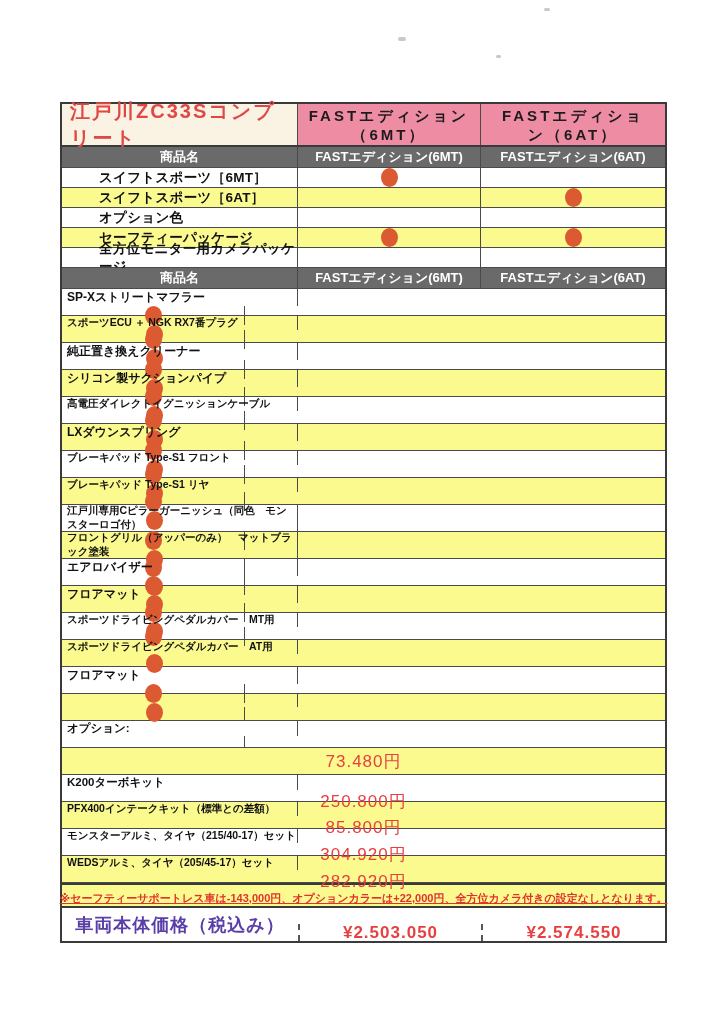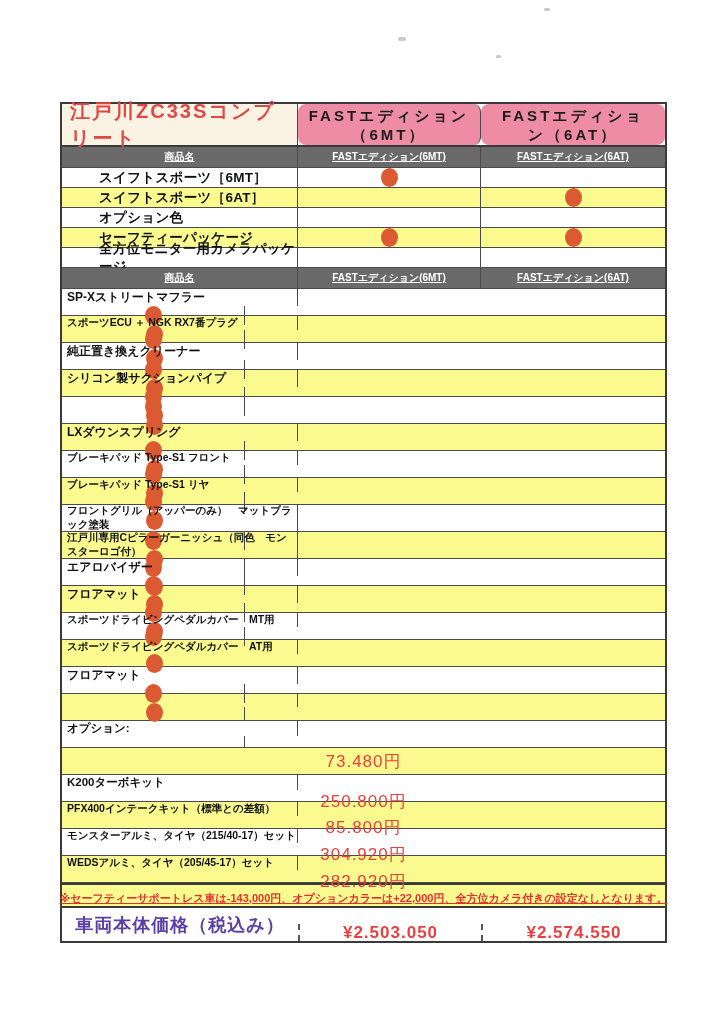--- a/index.html
+++ b/index.html
@@ -17,26 +17,26 @@
   .cell { border-right:1px solid #4a4a4a; display:flex; align-items:center; }
   .cell:last-child { border-right:none; }
   .c1 { width:236px; }
   .c2 { width:183px; }
   .c3 { width:184px; flex:1; }
 
   
   .head-row { height:43px; border-bottom:2px solid #3a3a3a; }
   .title-cell { background:var(--cream); padding-left:8px; }
   .title-text { color:var(--title-red); font-size:20px; font-weight:bold; letter-spacing:2px; }
-  .pink-cell { background:var(--pink); flex-direction:column; justify-content:center;border-radius:8px; }
+  .pink-cell { background:var(--pink); flex-direction:column; justify-content:center; }
   .pink-cell .ln { font-size:15px; font-weight:600; letter-spacing:3px; color:#1c1c1c; line-height:19px; white-space:nowrap; }
 
   
   .sub-row { height:21px; background:var(--gray); }
-  .sub-row .cell { justify-content:center; color:#ffffff; font-size:10px; font-weight:bold; background:var(--gray);text-decoration:underline; }
+  .sub-row .cell { justify-content:center; color:#ffffff; font-size:13px; font-weight:bold; background:var(--gray); }
 
   
   .row { display:flex; width:100%; border-bottom:1px solid #4a4a4a; background:#ffffff; }
   .row:nth-child(even) { background:var(--yellow); }
   .row .cell { height:100%; }
   .row .label { padding-left:5px; font-weight:bold; color:#111; }
   .base-sec .row { height:20px; }
   .base-sec .label { font-size:13.5px; letter-spacing:0.3px;padding-left:37px; }
   .parts-sec .row, .opts-sec .row { height:27px;flex-direction:column; }
   .parts-sec .label { font-size:12px; }
@@ -163,20 +163,21 @@
         <div class="row">
           <div class="cell c1 label">シリコン製サクションパイプ</div>
           <div class="cell dotcell c2">
             <span class="dot"></span>
           </div>
           <div class="cell dotcell c3">
             <span class="dot"></span>
           </div>
         </div>
         <div class="row">
+          <div class="cell c1 label sm">高電圧ダイレクトイグニッションケーブル</div>
           <div class="cell dotcell c2">
             <span class="dot"></span>
           </div>
           <div class="cell dotcell c3">
             <span class="dot"></span>
           </div>
         </div>
         <div class="row">
           <div class="cell c1 label">LXダウンスプリング</div>
           <div class="cell dotcell c2">
@@ -198,30 +199,30 @@
         <div class="row">
           <div class="cell c1 label sm">ブレーキパッド Type-S1 リヤ</div>
           <div class="cell dotcell c2">
             <span class="dot"></span>
           </div>
           <div class="cell dotcell c3">
             <span class="dot"></span>
           </div>
         </div>
         <div class="row">
+          <div class="cell c1 label sm">江戸川専用Cピラーガーニッシュ（同色　モンスターロゴ付）</div>
+          <div class="cell dotcell c2">
+            <span class="dot"></span>
+          </div>
+          <div class="cell dotcell c3">
+            <span class="dot"></span>
+          </div>
+        </div>
+        <div class="row">
           <div class="cell c1 label sm">フロントグリル（アッパーのみ）　マットブラック塗装</div>
-          <div class="cell dotcell c2">
-            <span class="dot"></span>
-          </div>
-          <div class="cell dotcell c3">
-            <span class="dot"></span>
-          </div>
-        </div>
-        <div class="row">
-          <div class="cell c1 label sm">江戸川専用Cピラーガーニッシュ（同色　モンスターロゴ付）</div>
           <div class="cell dotcell c2">
             <span class="dot"></span>
           </div>
           <div class="cell dotcell c3">
             <span class="dot"></span>
           </div>
         </div>
         <div class="row">
           <div class="cell c1 label">エアロバイザー</div>
           <div class="cell dotcell c2">

